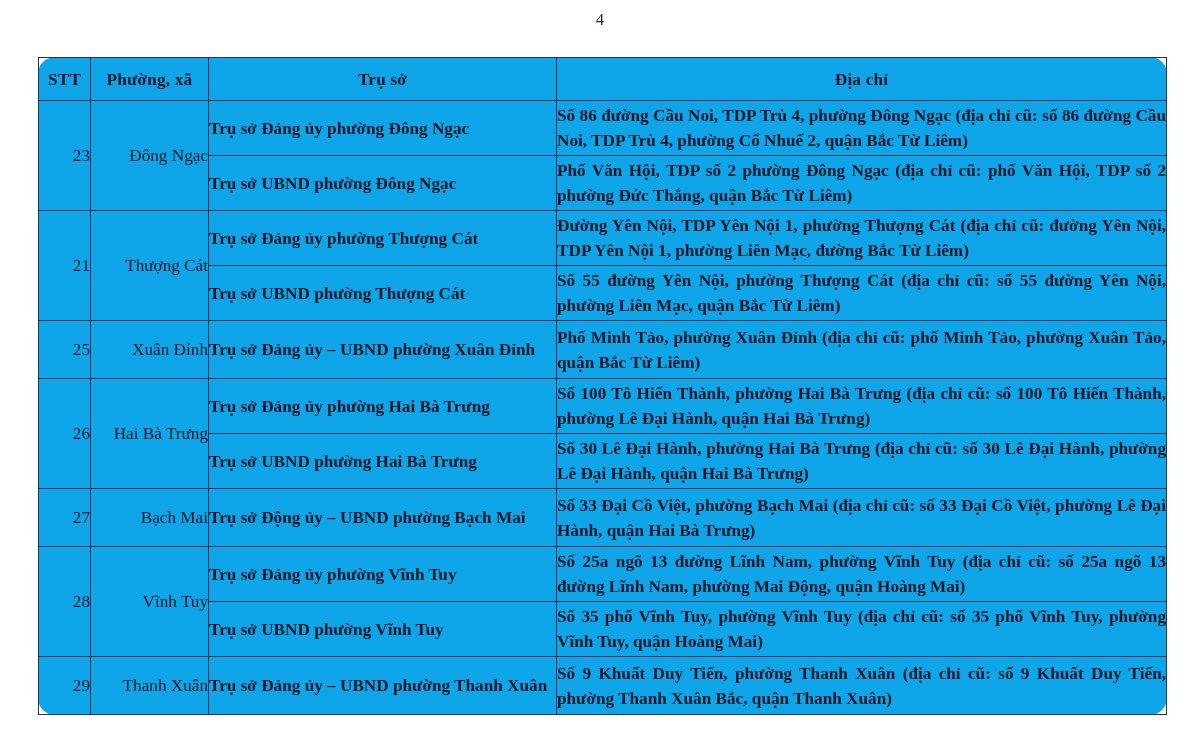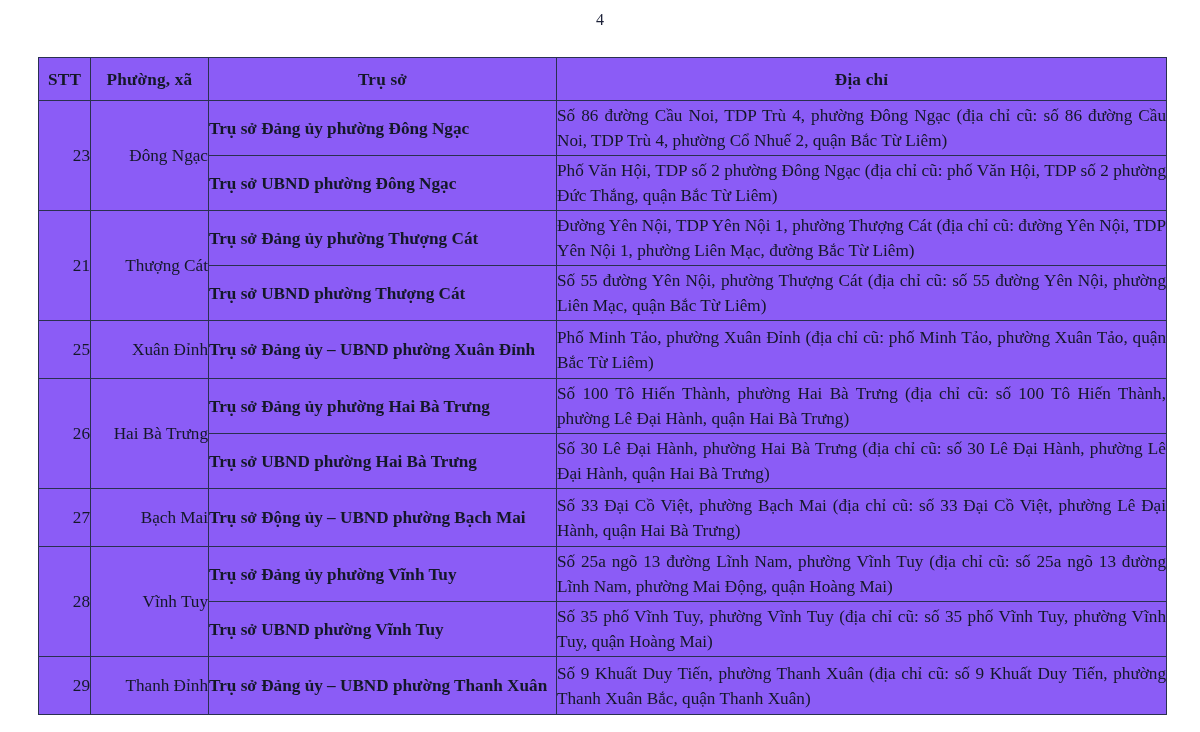--- a/index.html
+++ b/index.html
@@ -39,21 +39,22 @@
     position: absolute;
     left: 38px;
     top: 57px;
     width: 1128px;
   }
 
   table.doc-table {
     border-collapse: collapse;
     table-layout: fixed;
     width: 1128px;
-    background: #8b5cf6;
+    background: #0ea5e9;
+    border-radius: 17px;
   }
 
   table.doc-table col.c-stt   { width: 52px; }
   table.doc-table col.c-ward  { width: 118px; }
   table.doc-table col.c-hq    { width: 348px; }
   table.doc-table col.c-addr  { width: 610px; }
 
   table.doc-table th,
   table.doc-table td {
     border: 1.15px solid #2a3050;
@@ -92,20 +93,21 @@
     hyphens: none;
     font-weight: bold;
   }
 
   td.cell-addr {
     text-align: justify;
     text-align-last: left;
     vertical-align: middle;
     padding: 7px 9px 7px 10px;
     hyphens: none;
+    font-weight: bold;
   }
 
   
   tr.r-two td { height: 54px; }
   tr.r-one  td { height: 57px; }
 </style>
 </head>
 <body>
 
 <div class="page">
@@ -176,21 +178,21 @@
             <td class="cell-ward" rowspan="2">Vĩnh Tuy</td>
             <td class="cell-hq">Trụ sở Đảng ủy phường Vĩnh Tuy</td>
             <td class="cell-addr">Số 25a ngõ 13 đường Lĩnh Nam, phường Vĩnh Tuy (địa chỉ cũ: số 25a ngõ 13 đường Lĩnh Nam, phường Mai Động, quận Hoàng Mai)</td>
           </tr>
           <tr class="r-two">
             <td class="cell-hq">Trụ sở UBND phường Vĩnh Tuy</td>
             <td class="cell-addr">Số 35 phố Vĩnh Tuy, phường Vĩnh Tuy (địa chỉ cũ: số 35 phố Vĩnh Tuy, phường Vĩnh Tuy, quận Hoàng Mai)</td>
           </tr>
           <tr class="r-one">
             <td class="cell-stt" rowspan="1">29</td>
-            <td class="cell-ward" rowspan="1">Thanh Đỉnh</td>
+            <td class="cell-ward" rowspan="1">Thanh Xuân</td>
             <td class="cell-hq">Trụ sở Đảng ủy – UBND phường Thanh Xuân</td>
             <td class="cell-addr">Số 9 Khuất Duy Tiến, phường Thanh Xuân (địa chỉ cũ: số 9 Khuất Duy Tiến, phường Thanh Xuân Bắc, quận Thanh Xuân)</td>
           </tr>
         </tbody>
     </table>
   </div>
 
 </div>
 
 </body></html>

